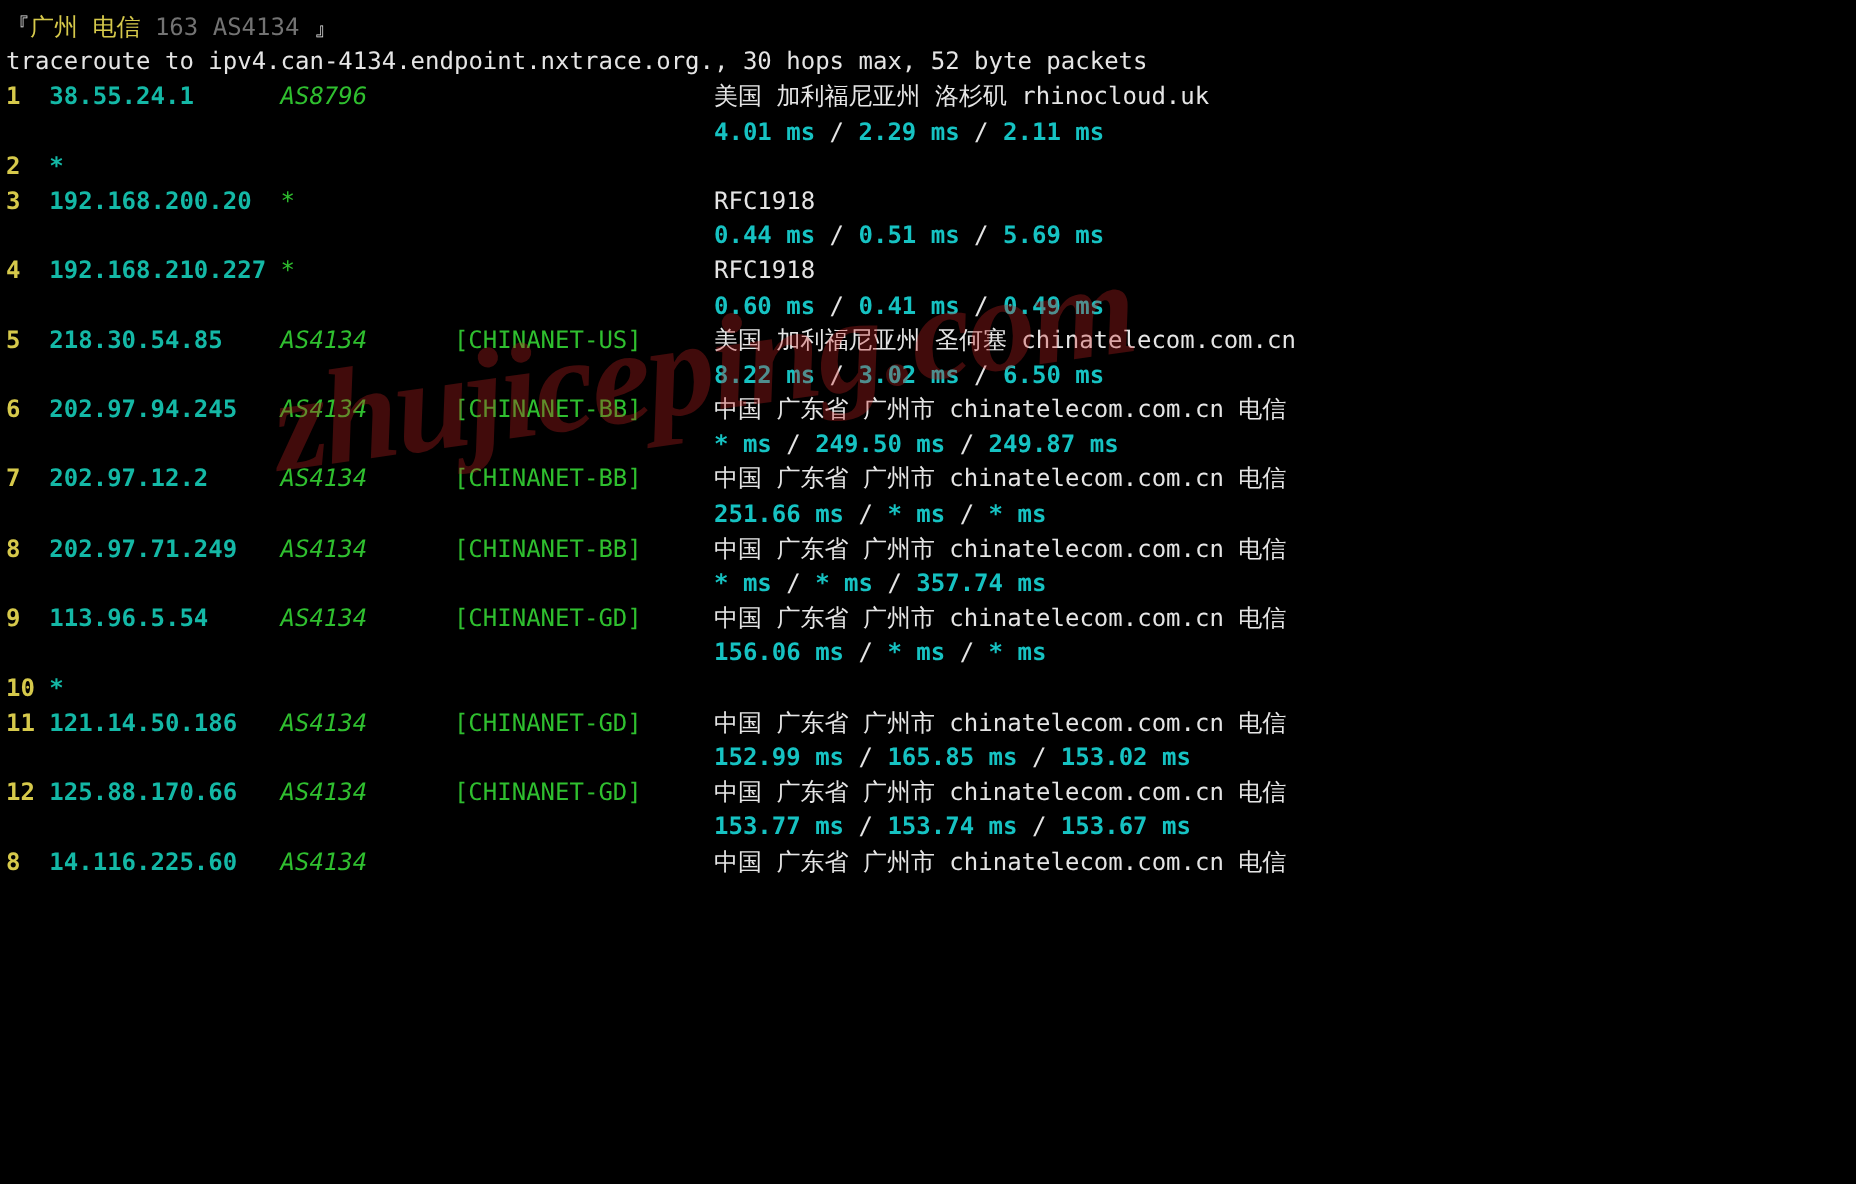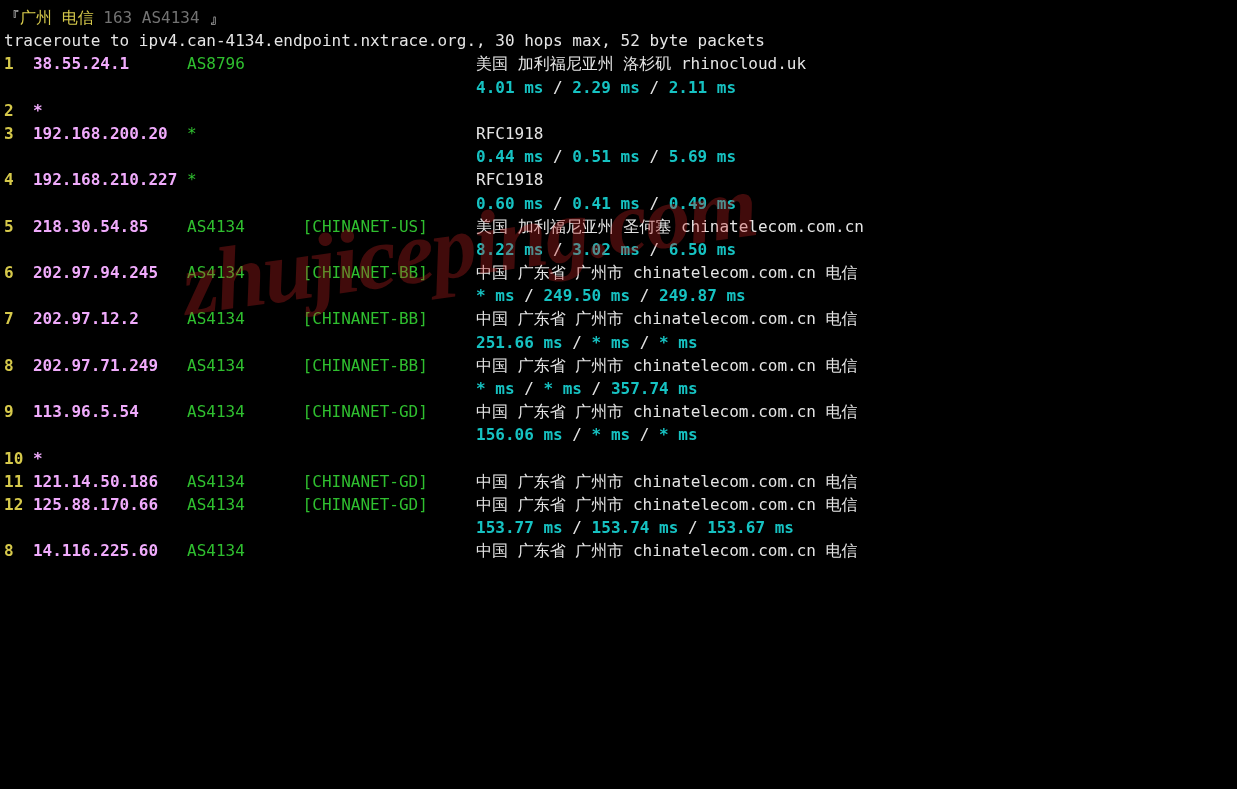--- a/index.html
+++ b/index.html
@@ -31,27 +31,28 @@
   }
   .col-idx {
     display: inline-block;
     width: 3ch;
     color: #d6c94b;
     font-weight: bold;
   }
   .col-ip {
     display: inline-block;
     width: 16ch;
-    color: #f0abfc;
+    color: #14b8a6;
     font-weight: bold;
   }
   .col-asn {
     display: inline-block;
     width: 12ch;
     color: #2fbf2f;
+    font-style: italic;
   }
   .col-net {
     display: inline-block;
     width: 18ch;
     color: #2fbf2f;
     font-weight: normal;
   }
   .col-loc {
     display: inline-block;
     color: #e5e5e5;
@@ -200,20 +201,21 @@
     </div>
     <div class="hop-row">
       <span class="col-idx">11</span>
       <span class="col-ip">121.14.50.186</span>
       <span class="col-asn">AS4134</span>
       <span class="col-net">[CHINANET-GD]</span>
       <span class="col-loc">中国 广东省 广州市  chinatelecom.com.cn  电信</span>
     </div>
     <div class="timing-row">
       <span class="timing-pad"></span>
+      <span class="timing"><span>152.99 ms</span><span class="sep"> / </span><span>165.85 ms</span><span class="sep"> / </span><span>153.02 ms</span></span>
     </div>
     <div class="hop-row">
       <span class="col-idx">12</span>
       <span class="col-ip">125.88.170.66</span>
       <span class="col-asn">AS4134</span>
       <span class="col-net">[CHINANET-GD]</span>
       <span class="col-loc">中国 广东省 广州市  chinatelecom.com.cn  电信</span>
     </div>
     <div class="timing-row">
       <span class="timing-pad"></span>

